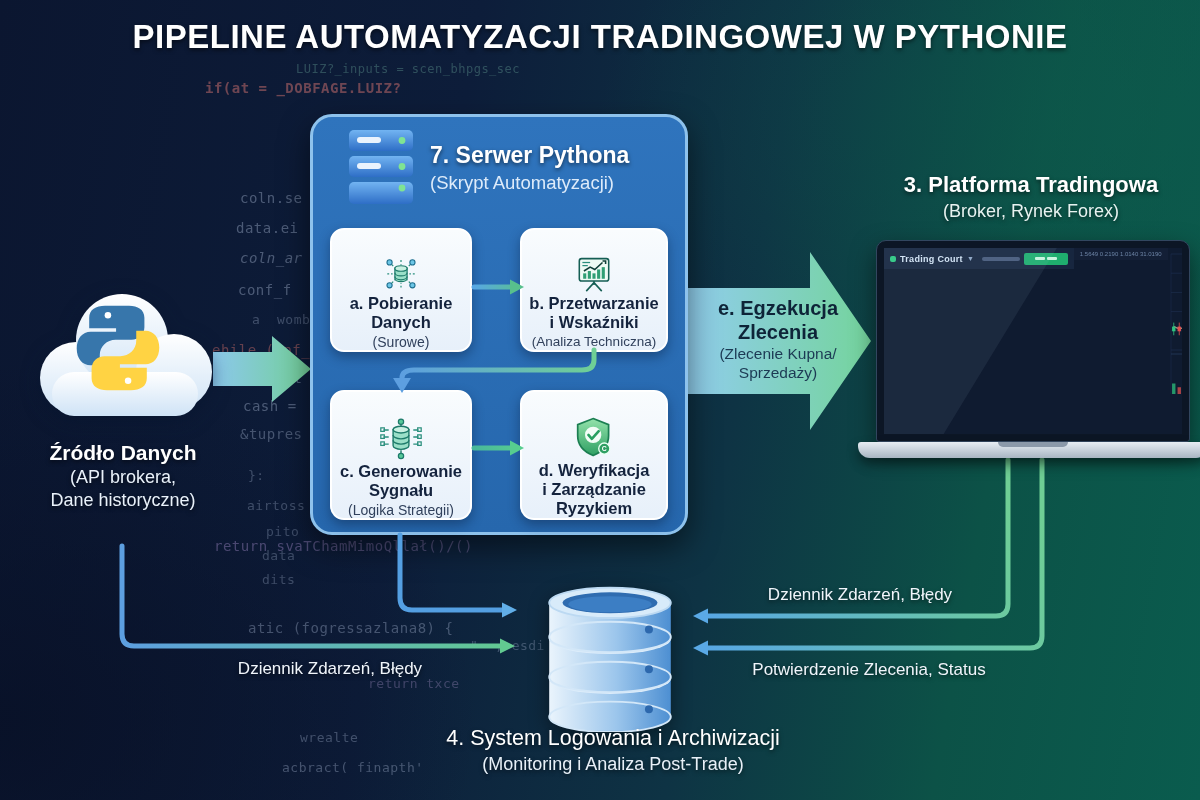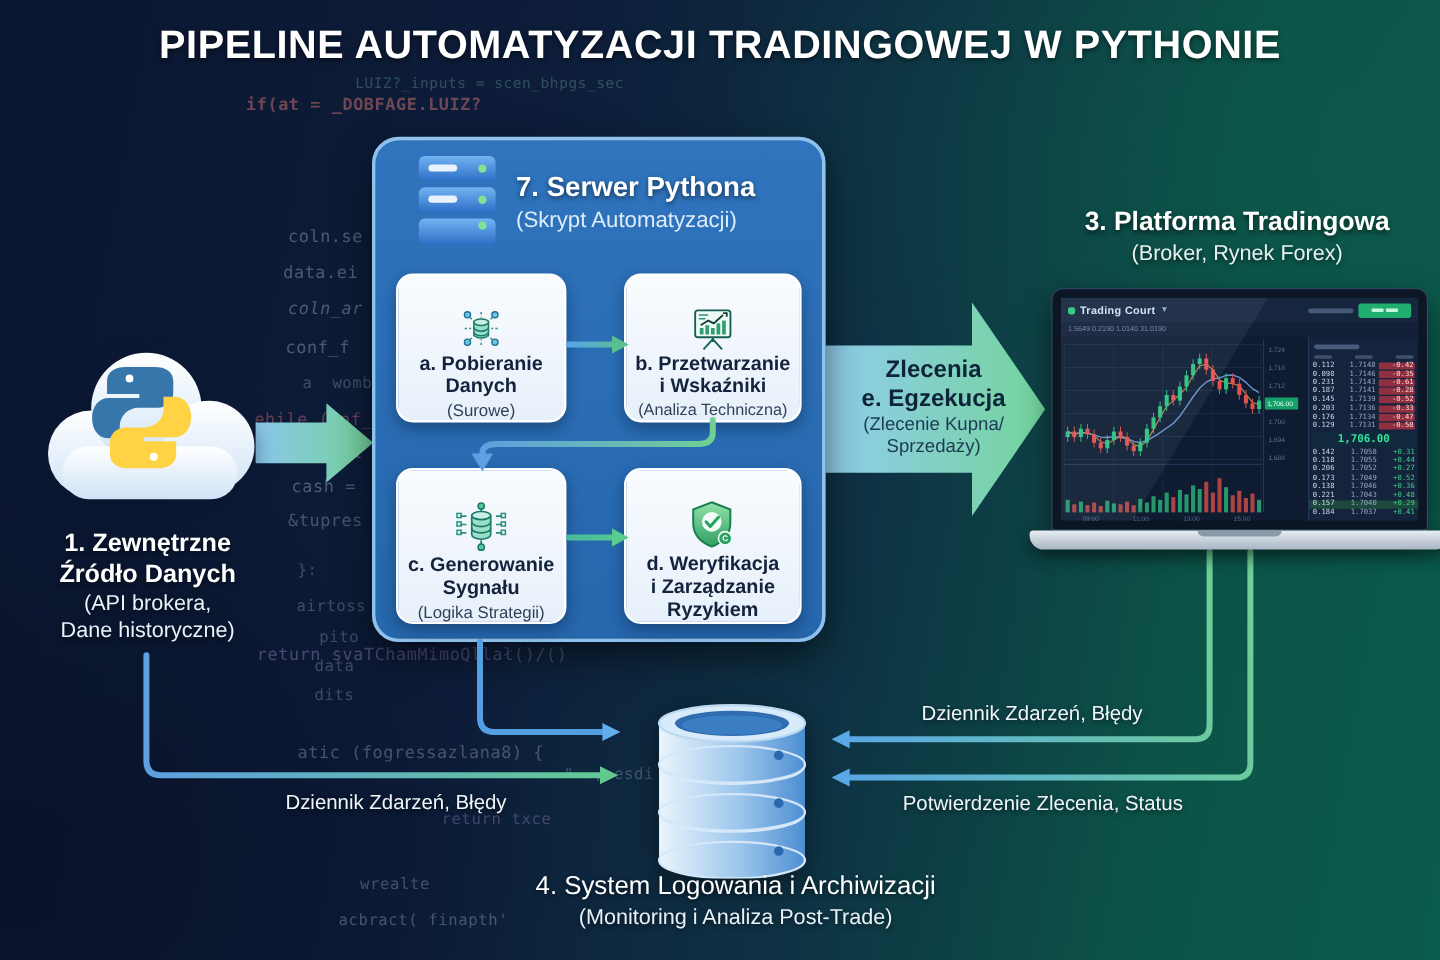--- a/index.html
+++ b/index.html
@@ -50,21 +50,21 @@
   #exec-label{left:692px;top:296px;width:172px;z-index:4;}
   #exec-label .t{font-size:20px;font-weight:800;color:#0e2438;line-height:1.2;}
   #exec-label .s{font-size:15.5px;color:#1c3a54;line-height:1.25;}
   
   #platform-label{left:878px;top:172px;width:306px;z-index:7;color:#fff;}
   #platform-label .t{font-size:22px;font-weight:800;}
   #platform-label .s{font-size:18px;color:#e7f2f0;margin-top:3px;}
   #laptop{left:876px;top:240px;width:314px;height:202px;z-index:6;
     background:#0c1625;border:1px solid #32465f;border-radius:10px 10px 3px 3px;
     padding:7px;box-sizing:border-box;box-shadow:0 10px 24px rgba(0,0,0,.5);}
-  #screen{width:100%;height:100%;background:#0f1b30;display:flex;flex-direction:column;
+  #screen{width:100%;height:100%;background:#0f1b30;display:flex;
     overflow:hidden;position:relative;}
   #sheen{position:absolute;inset:0;background:rgba(200,225,255,.07);
     clip-path:polygon(0 0,58% 0,20% 100%,0 100%);pointer-events:none;}
   #topbar{height:21px;background:#17263f;display:flex;align-items:center;
     padding:0 6px;gap:4px;flex:0 0 auto;}
   #topbar .dot{width:6px;height:6px;background:#2fc982;border-radius:2px;}
   #topbar .name{font-size:9px;color:#d4e4f4;font-weight:700;letter-spacing:.3px;}
   #topbar .caret{font-size:7px;color:#8fa6c4;}
   #topbar .sp{flex:1;}
   .bar{display:inline-block;height:4px;border-radius:2px;background:#55688a;opacity:.8;}
@@ -169,21 +169,20 @@
   </svg>
   <svg id="py-logo" class="abs" viewBox="0 0 100 100">
     <path fill="#3776ab" d="M49.5,6 h-13 c-9.5,0 -16.5,4 -16.5,12.5 v11 h28 v3.5 H21.5 c-8.5,0 -14.5,7 -14.5,17.5 c0,10.5 6,17.5 14.5,17.5 h9.5 v-10.5 c0,-9 7.5,-16 16.5,-16 h16.5 c7.5,0 13.5,-5.5 13.5,-13 V18.5 c0,-8.5 -7,-12.5 -16,-12.5 z"></path>
     <circle cx="39.5" cy="16" r="3.4" fill="#ffffff"></circle>
     <g transform="rotate(180 50 50)">
       <path fill="#ffd343" d="M49.5,6 h-13 c-9.5,0 -16.5,4 -16.5,12.5 v11 h28 v3.5 H21.5 c-8.5,0 -14.5,7 -14.5,17.5 c0,10.5 6,17.5 14.5,17.5 h9.5 v-10.5 c0,-9 7.5,-16 16.5,-16 h16.5 c7.5,0 13.5,-5.5 13.5,-13 V18.5 c0,-8.5 -7,-12.5 -16,-12.5 z"></path>
       <circle cx="39.5" cy="16" r="3.4" fill="#ffffff"></circle>
     </g>
   </svg>
   <div id="source-label" class="abs ctr shadow-t">
-    <div class="b">1. Zewnętrzne</div>
     <div class="b">Źródło Danych</div>
     <div class="s">(API brokera,</div>
     <div class="s">Dane historyczne)</div>
   </div>
 
   <div id="server-box" class="abs"></div>
   <svg id="server-icon" class="abs" width="66" height="78" viewBox="0 0 66 78">
     <defs>
       <linearGradient id="gServ" x1="0" y1="0" x2="0" y2="1">
         <stop offset="0" stop-color="#72b4f2"></stop>
@@ -302,22 +301,22 @@
       <path d="M19.5,22 l4,4.6 l8,-9" fill="none" stroke="#28a060" stroke-width="3" stroke-linecap="round" stroke-linejoin="round"></path>
       <circle cx="38" cy="38" r="6.5" fill="#2f9f63" stroke="#eafff3" stroke-width="1.6"></circle>
       <text x="38" y="41" text-anchor="middle" font-size="8" font-weight="bold" fill="#ffffff" font-family="Liberation Sans,sans-serif">C</text>
     </svg>
     <div class="t">d. Weryfikacja</div>
     <div class="t">i Zarządzanie</div>
     <div class="t">Ryzykiem</div>
   </div>
 
   <div id="exec-label" class="abs ctr">
+    <div class="t">e. Egzekucja</div>
     <div class="t">Zlecenia</div>
-    <div class="t">e. Egzekucja</div>
     <div class="s">(Zlecenie Kupna/</div>
     <div class="s">Sprzedaży)</div>
   </div>
 
   <div id="platform-label" class="abs ctr shadow-t">
     <div class="t">3. Platforma Tradingowa</div>
     <div class="s">(Broker, Rynek Forex)</div>
   </div>
 
   <div id="laptop" class="abs">

